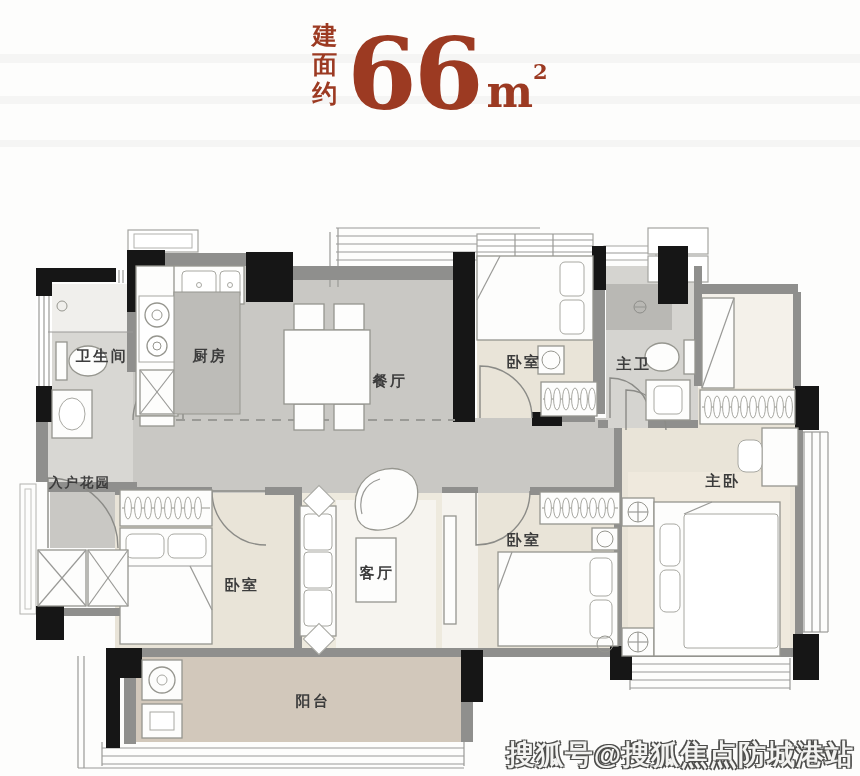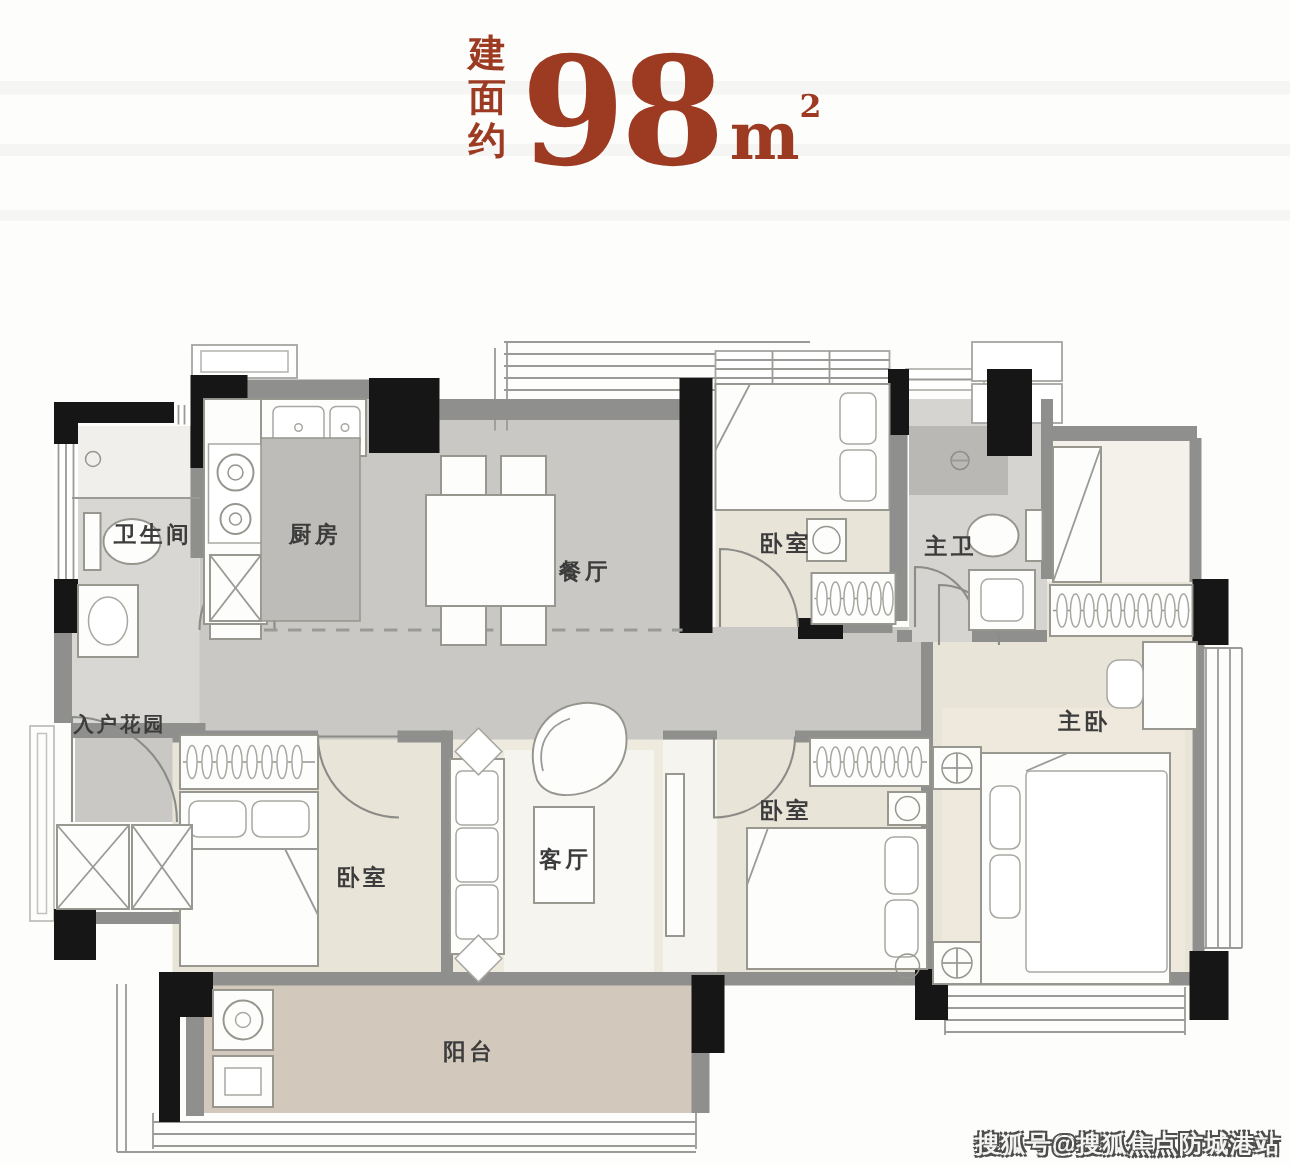--- a/index.html
+++ b/index.html
@@ -23,40 +23,40 @@
   svg text.lab.sm{font-size:13.5px;letter-spacing:2px;}
   .wb{fill:#161616;}
   .wg{fill:#8f8f8d;}
   .wl{stroke:#9a9a97;stroke-width:1.2;fill:none;}
   .furn{fill:#fdfdfc;stroke:#96968f;stroke-width:1.3;}
   .furn2{fill:#ffffff;stroke:#a8a8a2;stroke-width:1;}
   .door{stroke:#8b8b87;stroke-width:1.4;fill:none;}
   .dash{stroke:#9a9a96;stroke-width:2;stroke-dasharray:9 7;fill:none;}
   .hangrail{stroke:#96968f;stroke-width:1;fill:none;}
   
-  #watermark{position:absolute;right:6px;bottom:2px;font-size:16px;font-weight:bold;
+  #watermark{position:absolute;right:6px;bottom:2px;font-size:28px;font-weight:bold;
       color:rgba(252,252,250,0.95);letter-spacing:1px;
       text-shadow:1.4px 1.4px 0 #4d4d4b,-1.4px -1.4px 0 #4d4d4b,1.4px -1.4px 0 #4d4d4b,-1.4px 1.4px 0 #4d4d4b;}
 </style>
 </head>
 <body>
 
 <div id="stage">
 
   <div class="streak" style="top:54px;height:9px;"></div>
   <div class="streak" style="top:96px;height:8px;"></div>
   <div class="streak" style="top:140px;height:7px;"></div>
 
   <div id="title">
     <div class="vcol">
       <span>建</span>
       <span>面</span>
       <span>约</span>
     </div>
-    <div class="big">98</div>
+    <div class="big">66</div>
     <div class="unit"><span>m</span><sup>2</sup></div>
   </div>
 
   <svg width="860" height="776" viewBox="0 0 860 776" style="position:absolute;left:0;top:0;">
 
     <g>
       <rect x="133" y="266" width="177" height="154" fill="#c9c8c4"></rect>
       <rect x="293" y="280" width="162" height="218" fill="#c9c8c4"></rect>
       <rect x="50" y="418" width="570" height="80" fill="#c9c8c4"></rect>
       <rect x="50" y="418" width="82" height="130" fill="#c9c8c4"></rect>

